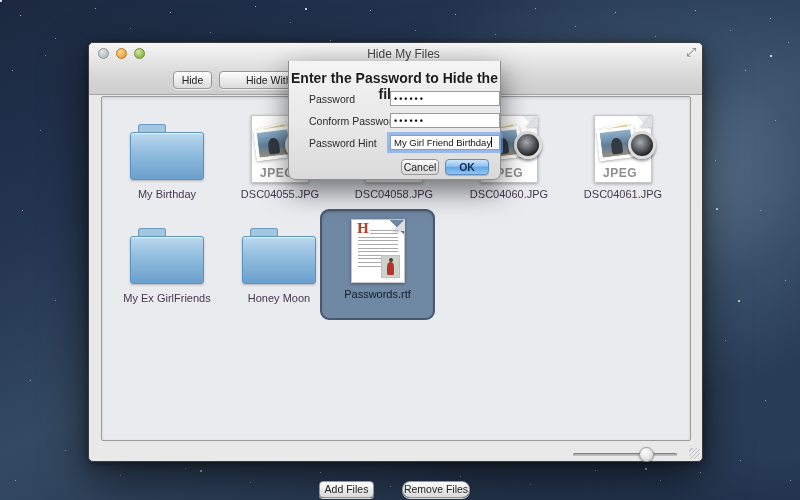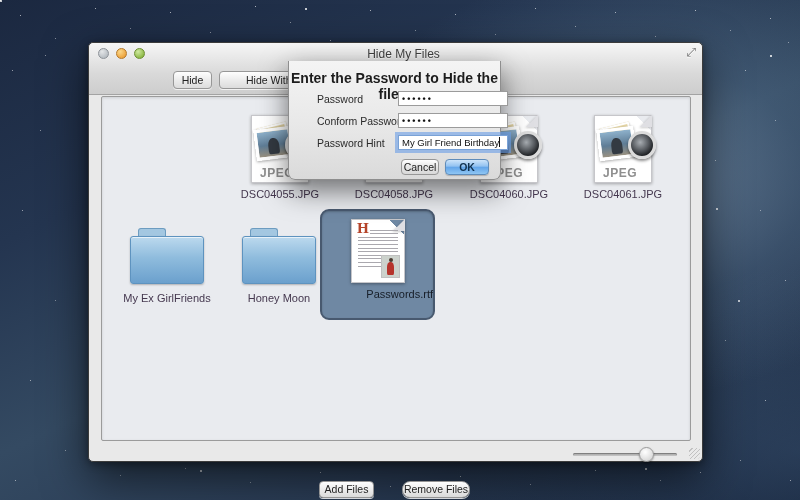--- a/index.html
+++ b/index.html
@@ -104,42 +104,42 @@
     font-family:"DejaVu Serif", serif; font-weight:bold; font-size:13px; line-height:13px; color:#b5442a; }
   .rphoto { position:absolute; right:4px; bottom:4px; width:19px; height:23px; background:#ccd2cc;
     border:1px solid #c0c0c0; }
   .rphoto:after { content:""; position:absolute; left:5px; top:6px; width:7px; height:13px;
     background:#b6342c; border-radius:40% 40% 15% 15%; }
   .rphoto:before { content:""; position:absolute; left:7px; top:2px; width:4px; height:4px;
     border-radius:50%; background:#4a3b32; }
   
   .item.selected { width:115px; background:#6f88a3; border:2px solid #48596f; border-radius:9px;
     padding-top:8px; height:111px; box-shadow:inset 0 1px 2px rgba(0,0,0,.2); }
-  .item.selected .flabel { color:#161d27;text-align:right; }
+  .item.selected .flabel { color:#161d27; }
   
   .bb-btn { position:absolute; height:17px; font-size:10.5px; color:#222; text-align:center;
     background:linear-gradient(#fefefe,#ececec 50%,#dadada); border:1px solid #949494; border-radius:4px;
     line-height:15px; box-shadow:0 1px 0 rgba(255,255,255,.8);margin-top:36px; }
   .btn-add { left:230px; top:402px; width:55px; }
   .btn-remove { left:313px; top:402px; width:68px;border-radius:8px; }
   .slider { position:absolute; left:484px; top:403px; width:104px; height:16px; }
   .slider .track { position:absolute; left:0; right:0; top:7px; height:3px; border-radius:2px;
     background:linear-gradient(#a9a9a9,#c6c6c6); box-shadow:inset 0 1px 1px rgba(0,0,0,.3); }
   .slider .thumb { position:absolute; top:1px; width:15px; height:15px; border-radius:50%;
     background:radial-gradient(circle at 40% 32%, #ffffff, #d9d9d9 75%); border:1px solid #9a9a9a;
     box-shadow:0 1px 2px rgba(0,0,0,.35); }
   .grip { position:absolute; right:2px; bottom:2px; width:11px; height:11px; opacity:.5;
     background:repeating-linear-gradient(135deg, rgba(0,0,0,0) 0 2px, #9a9a9a 2px 3px); border-radius:0 0 4px 0; }
   
   .sheet { position:absolute; left:199px; top:18px; width:213px; height:119px; z-index:30;
     background:linear-gradient(#f4f4f4,#e8e8e8 55%,#dadada); border:1px solid #8e8e8e; border-top:none;
     border-radius:0 0 7px 7px; box-shadow:0 10px 28px rgba(0,0,0,.55); }
   .sheet-title { position:absolute; left:0; right:0; top:9px; text-align:center; font-size:14px;
     font-weight:bold; color:#1d1d1d; }
-  .srow { position:absolute; left:16px; right:0; height:16px; }
+  .srow { position:absolute; left:8px; right:0; height:16px; }
   .slabel { position:absolute; left:12px; top:2px; font-size:10.5px; color:#2a2a2a; }
   .sfield { position:absolute; left:93px; top:0; width:110px; height:15px; background:#fff;
     border:1px solid #9b9b9b; font-size:10px; line-height:13px; padding:0 3px; color:#111;
     white-space:nowrap; overflow:hidden; }
   .sfield.dots { font-size:9px; font-weight:bold; letter-spacing:2px; line-height:14px; }
   .sfield.focused { border-color:#7aa2d6; box-shadow:0 0 0 3px rgba(105,156,230,.6); font-size:9.5px; }
   .caret { display:inline-block; width:1px; height:10px; background:#111; vertical-align:-1px; }
   .sbtn { position:absolute; top:98px; height:16px; font-size:10.5px; text-align:center; line-height:14px;
     border-radius:4px; }
   .sbtn.cancel { left:112px; width:38px; background:linear-gradient(#ffffff,#e6e6e6 50%,#d8d8d8);
@@ -165,20 +165,29 @@
       <div class="win-title">Hide My Files</div>
       <div class="fullscreen">⤢</div>
     </div>
     <div class="tb-btn disabled btn-show">Show</div>
     <div class="tb-btn btn-hide">Hide</div>
     <div class="tb-btn btn-hwp">Hide With Password</div>
   </div>
 
   <div class="content">
 
+    <div class="item" style="left:13px;top:14px">
+      <div class="icon-wrap">
+        <div class="folder">
+            <div class="ftab"></div>
+            <div class="fbody"></div>
+          </div>
+      </div>
+      <div class="flabel">My Birthday</div>
+    </div>
     <div class="item" style="left:126px;top:14px">
       <div class="icon-wrap">
         <div class="jpage">
             <span class="fold"></span>
             <div class="pback"></div>
             <div class="photo"></div>
             <div class="lens"></div>
           <div class="jpeg-text">JPEG</div>
           </div>
       </div>

